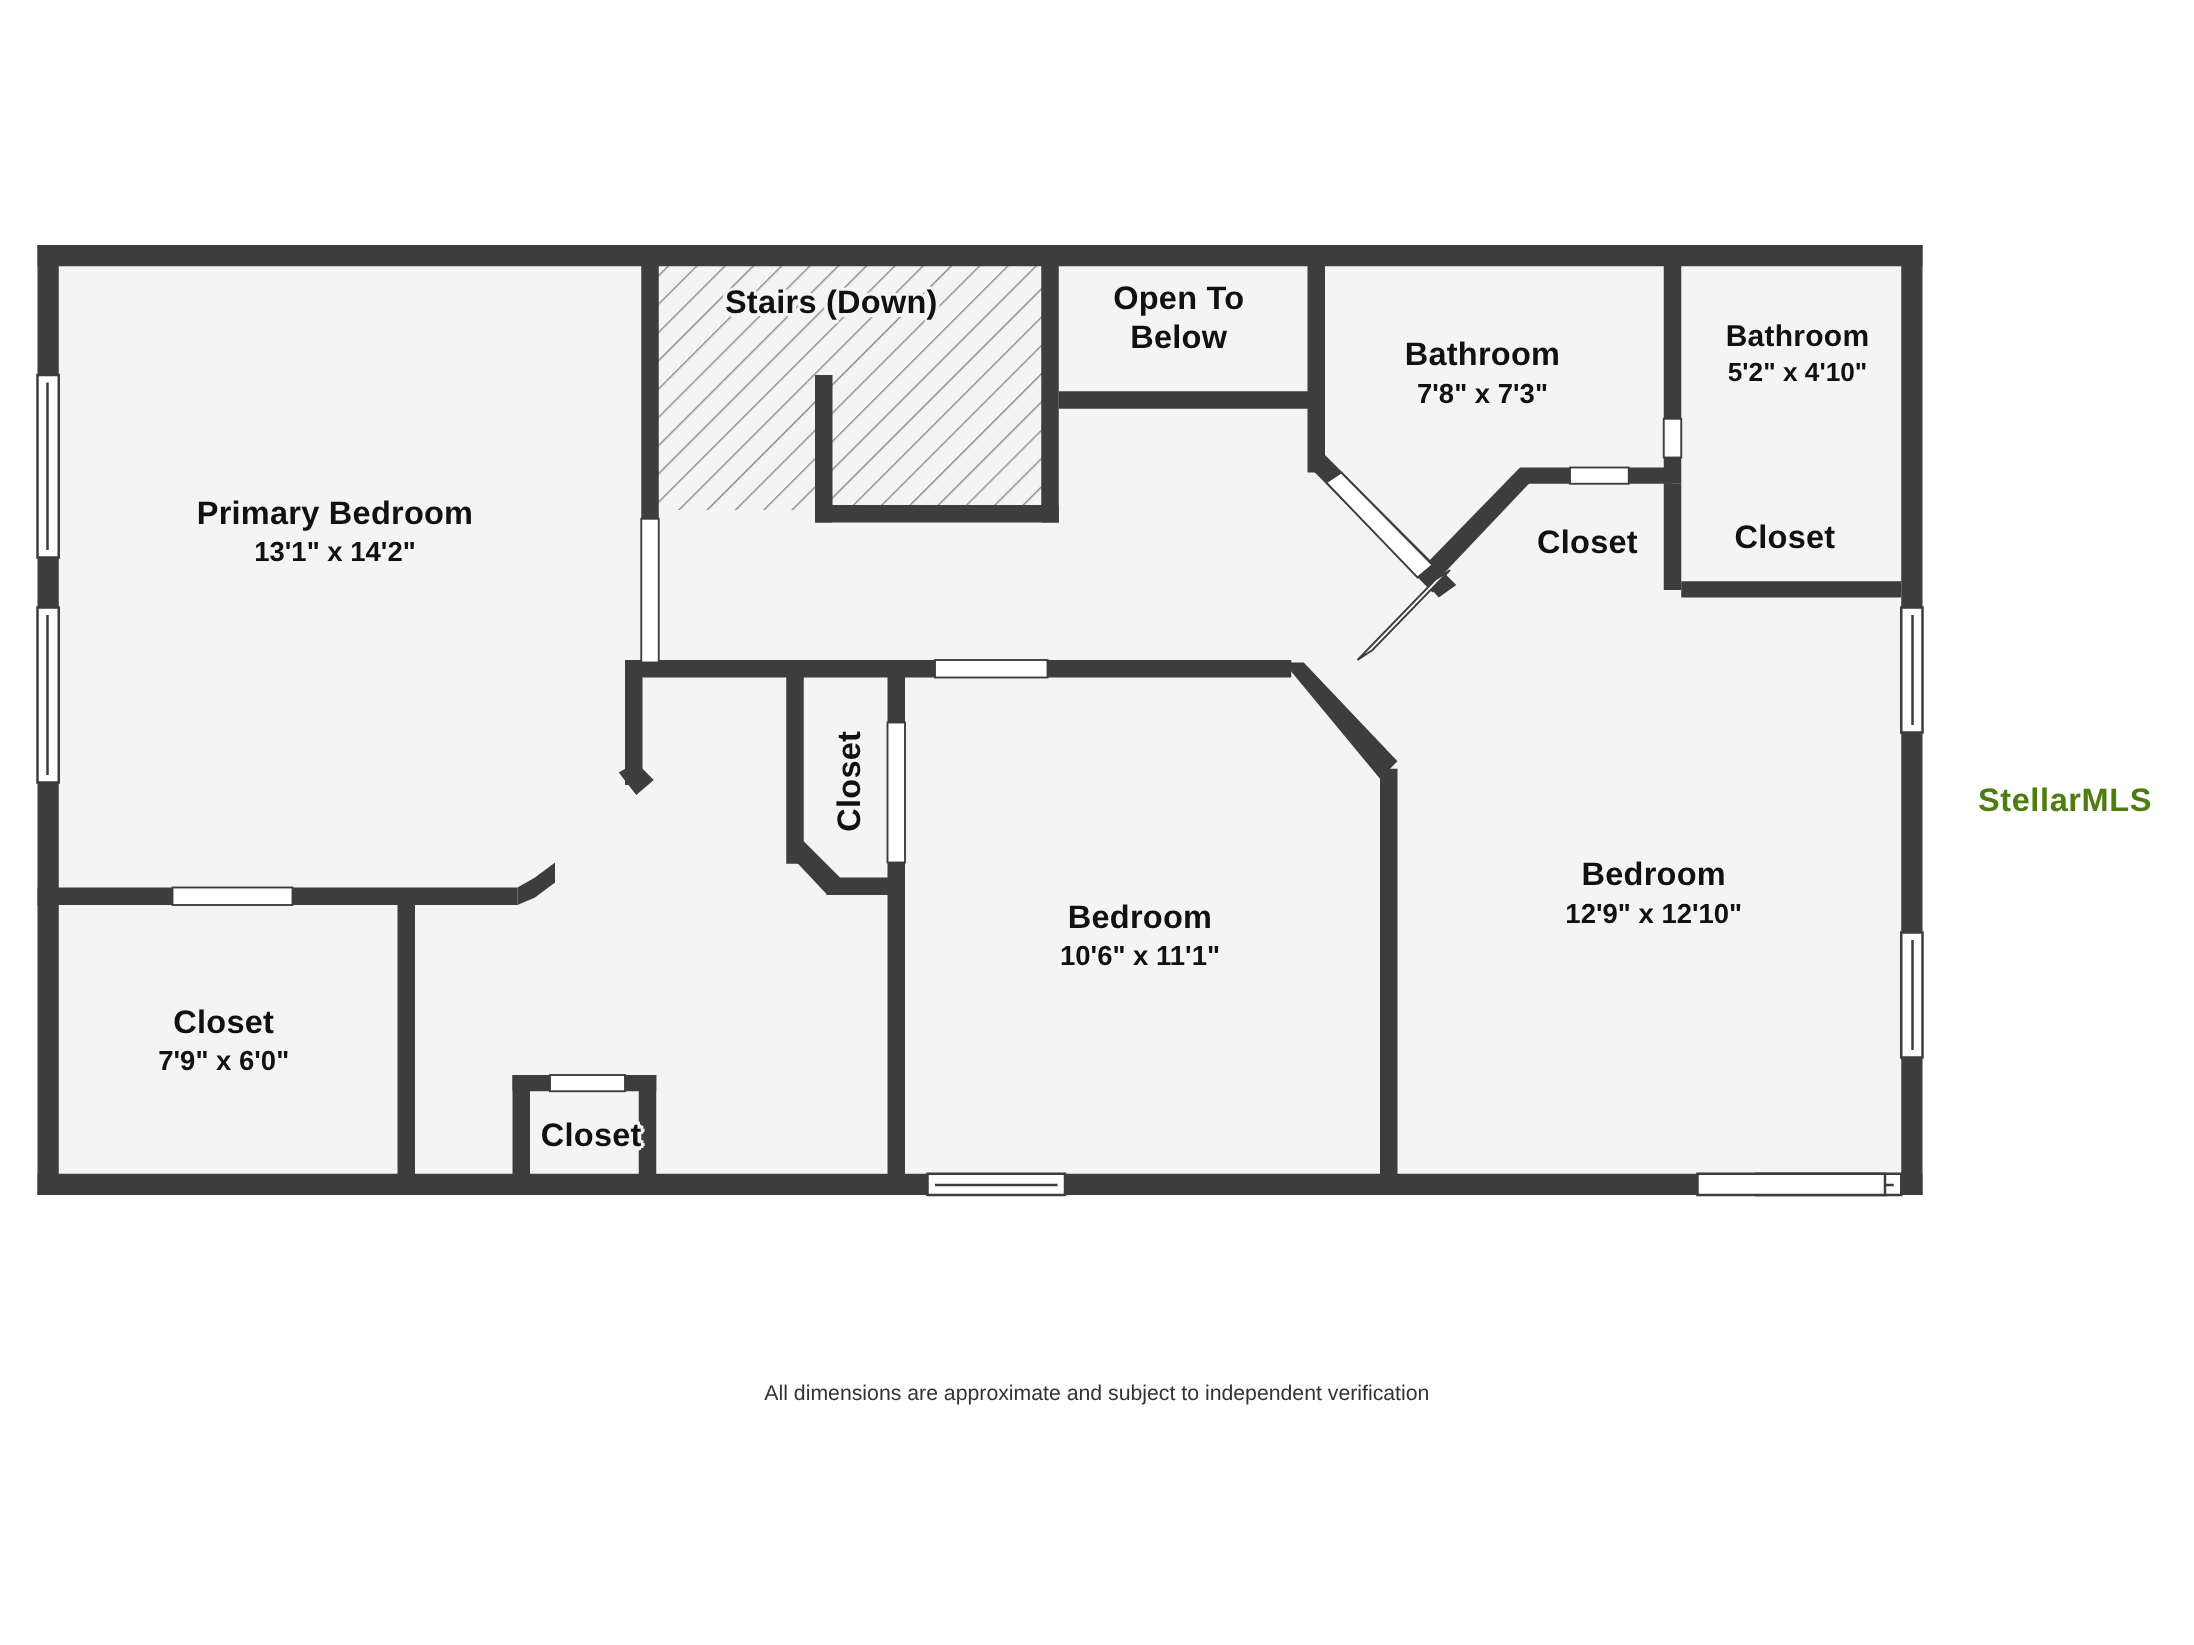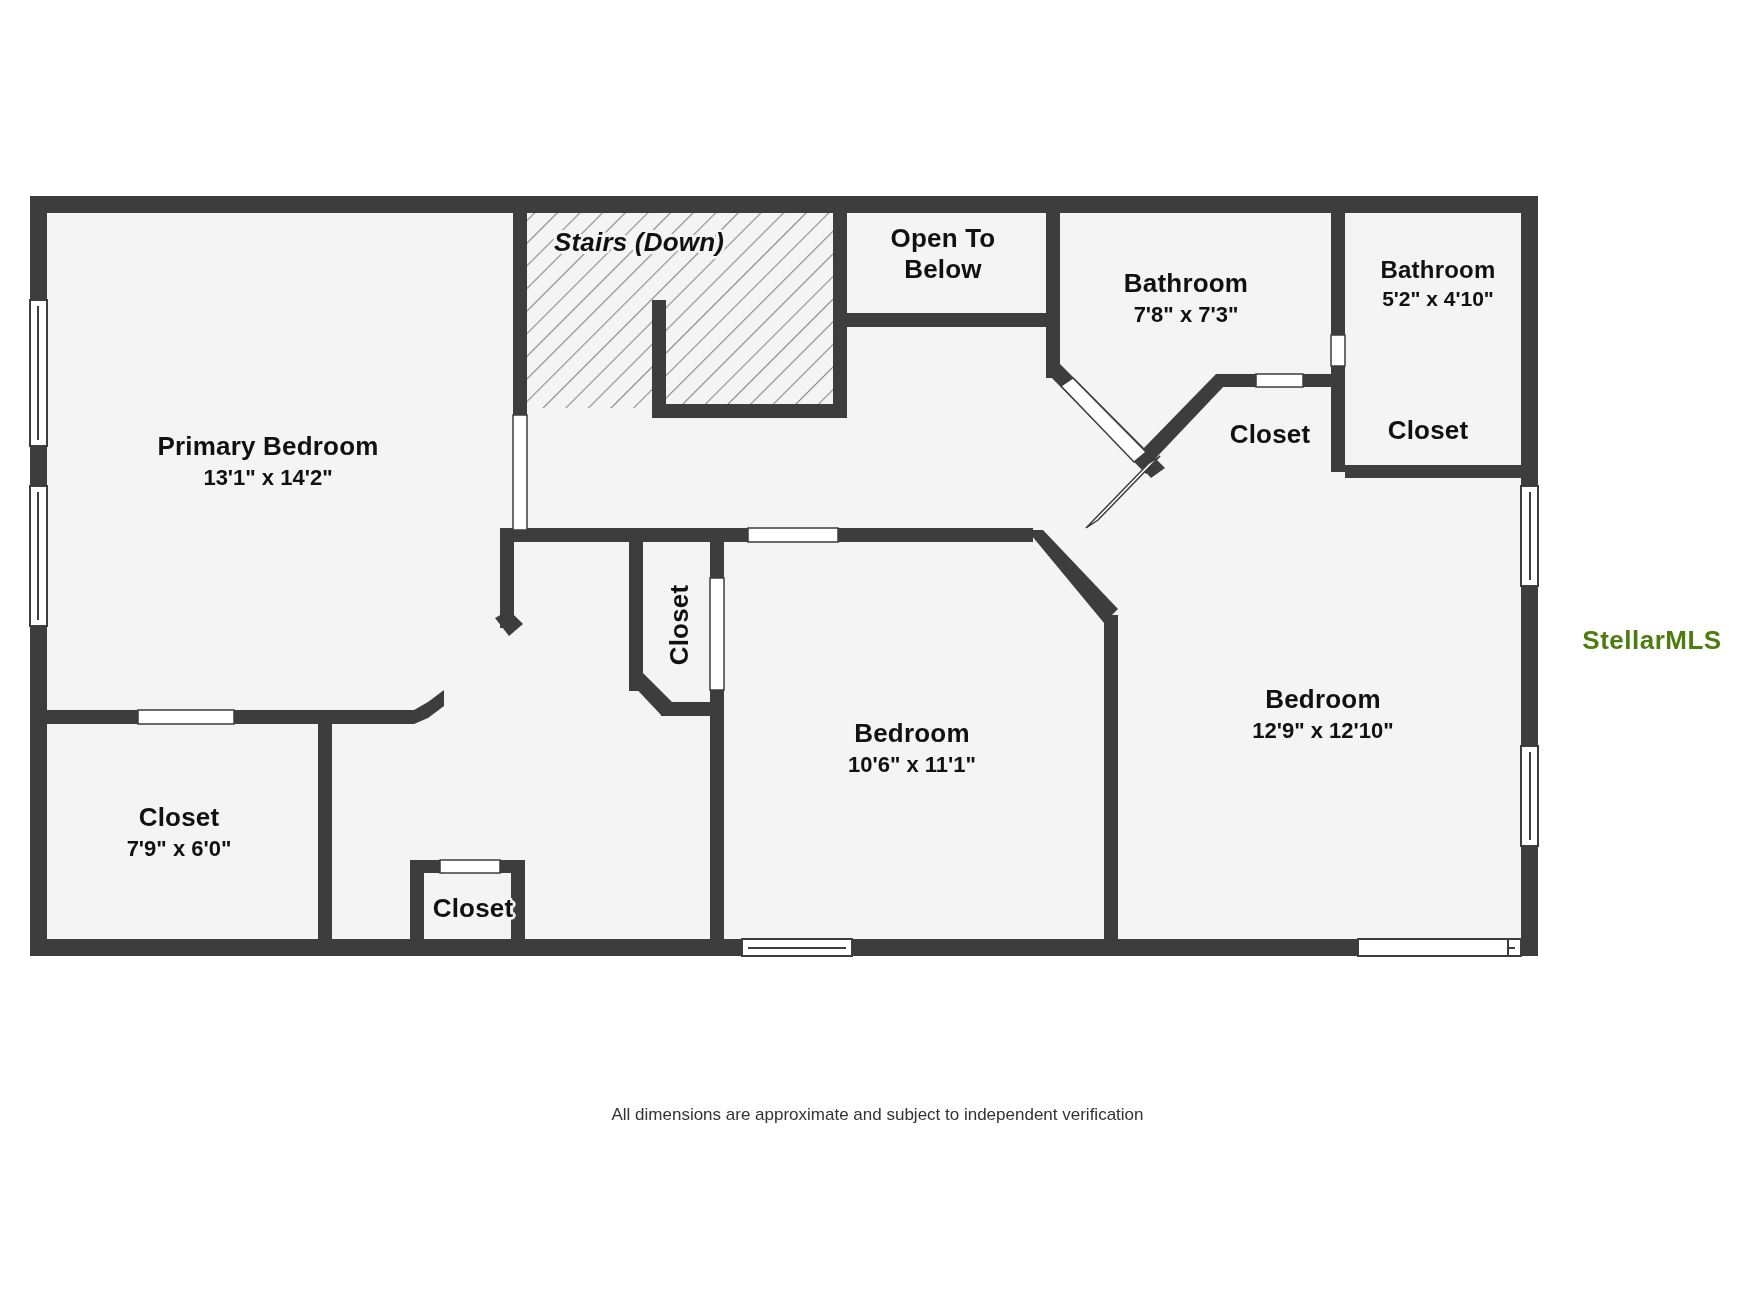--- a/index.html
+++ b/index.html
@@ -213,26 +213,26 @@
       <polygon points="1061,386 1073,378 1146,452 1134,462" fill="#ffffff" stroke="#3d3d3d" stroke-width="1.5"></polygon>
 
       <polygon points="1148,464 1160,456 1098,520 1086,528" fill="#ffffff" stroke="#3d3d3d" stroke-width="1.5"></polygon>
 
       <rect x="1331" y="335" width="14" height="31" fill="#ffffff" stroke="#3d3d3d" stroke-width="1.5"></rect>
 
       <rect x="710" y="578" width="14" height="112" fill="#ffffff" stroke="#3d3d3d" stroke-width="1.5"></rect>
     </g>
   </svg>
 
-  <div class="room-label" style="left:268px; top:425px; transform:translate(-50%,-50%);margin-top:36px;">
+  <div class="room-label" style="left:268px; top:425px; transform:translate(-50%,-50%);">
     <span class="rname">Primary Bedroom</span>
     <span class="rdim">13'1" x 14'2"</span>
   </div>
 
-  <div class="room-label" style="left:639px; top:242px; transform:translate(-50%,-50%);font-style:italic;">
+  <div class="room-label" style="left:665px; top:242px; transform:translate(-50%,-50%);">
     <span class="rname">Stairs (Down)</span>
   </div>
 
   <div class="room-label" style="left:943px; top:254px; transform:translate(-50%,-50%); white-space:normal; width:150px;">
     <span class="rname" style="white-space:normal;">Open To Below</span>
   </div>
 
   <div class="room-label" style="left:1186px; top:298px; transform:translate(-50%,-50%);">
     <span class="rname">Bathroom</span>
     <span class="rdim">7'8" x 7'3"</span>

